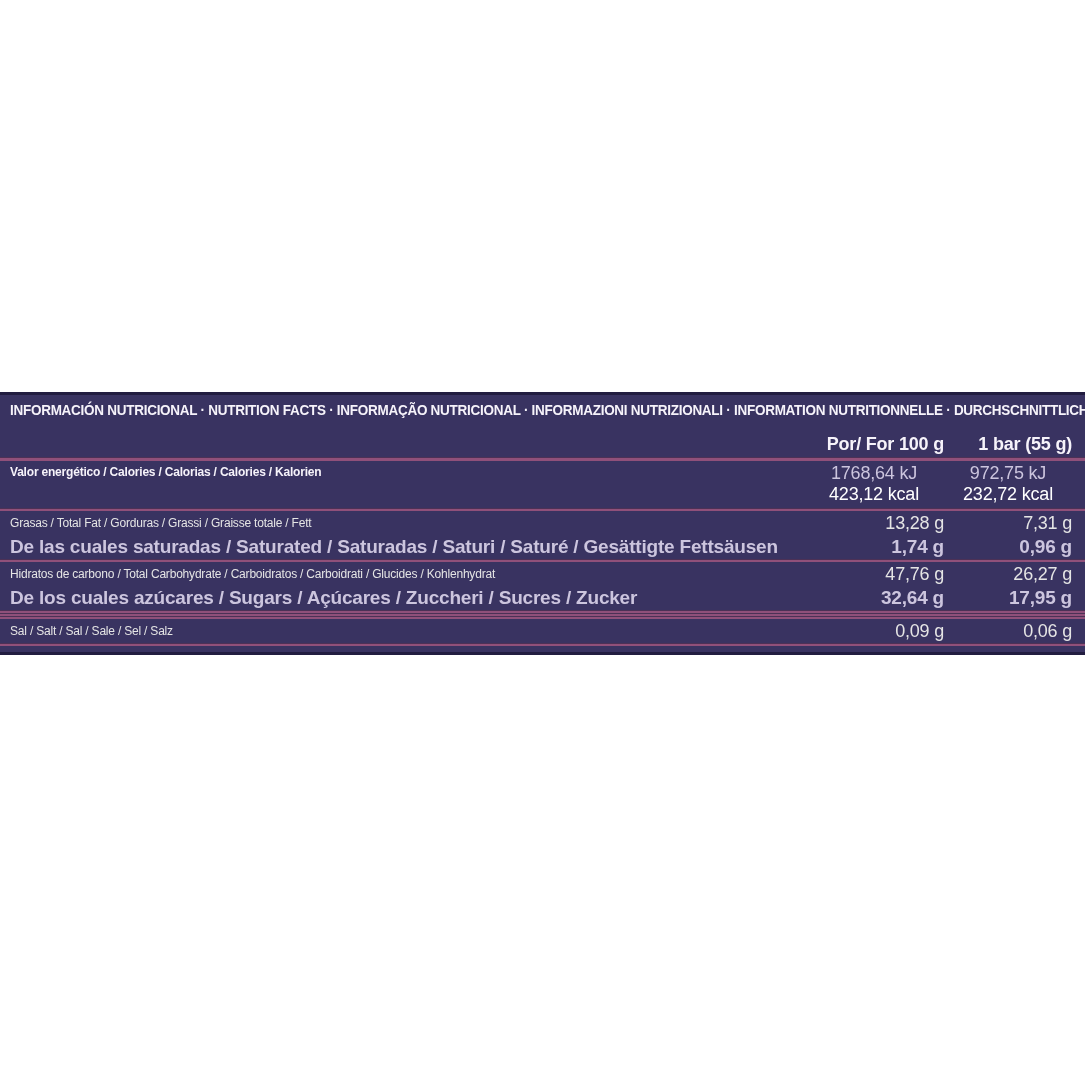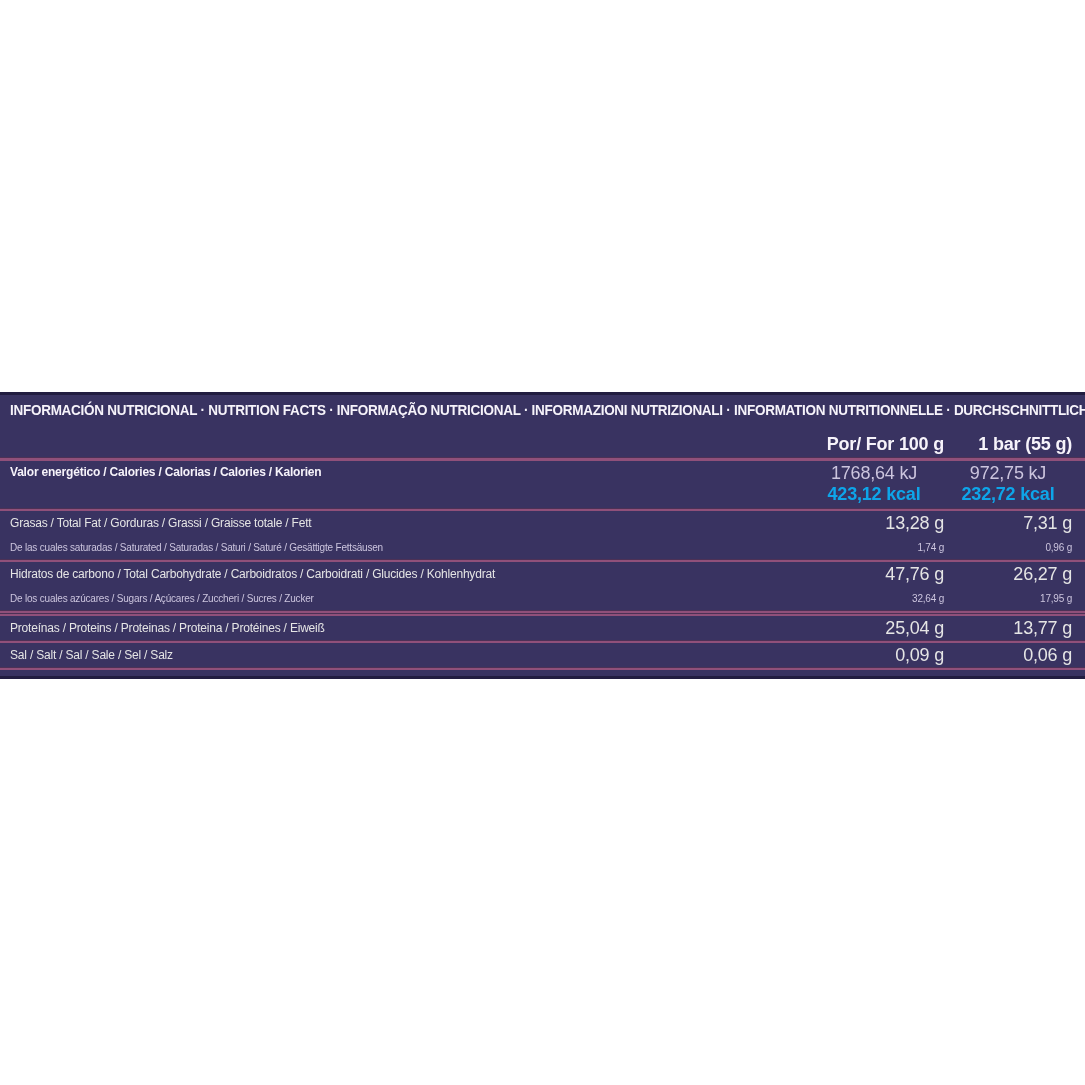--- a/index.html
+++ b/index.html
@@ -62,22 +62,22 @@
     text-align: right;
     font-size: 18px;
     letter-spacing: -0.2px;
     white-space: nowrap;
   }
   .bold-row .label-cell, .bold-row .value-cell {
     font-weight: normal;
     color: #e5e5e5;
   }
   .light-row .label-cell, .light-row .value-cell {
-    font-weight: normal;
-    font-size: 10px;
+    font-weight: bold;
+    font-size: 19px;
     color: #ccc5de;
   }
   .energy-row {
     padding-top: 2px;
     padding-bottom: 3px;
     align-items: start;
   }
   .energy-row .label-cell {
     font-weight: bold;
     padding-top: 2px;
@@ -86,22 +86,22 @@
     display: flex;
     flex-direction: column;
     line-height: 21px;
     align-items: center;
   }
   .energy-kj {
     font-weight: normal;
     color: #ccc5de;
   }
   .energy-kcal {
-    font-weight: bold;
-    color: #0ea5e9;
+    font-weight: normal;
+    color: #ffffff;
   }
   .sep {
     height: 3px;
     background: linear-gradient(to bottom, #4c3156 0%, #4c3156 35%, #90507a 35%, #90507a 100%);
   }
   .sep-head {
     height: 4px;
   }
   .panel-bottom-pad {
     height: 6px;
@@ -162,25 +162,20 @@
     <div class="label-cell">De los cuales azúcares / Sugars / Açúcares / Zuccheri / Sucres / Zucker</div>
     <div class="value-cell">32,64 g</div>
     <div class="value-cell">17,95 g</div>
   </div>
 
   <div class="sep"></div>
 
 
   <div class="sep"></div>
 
-  <div class="grid-row bold-row">
-    <div class="label-cell">Proteínas / Proteins / Proteinas / Proteina / Protéines / Eiweiß</div>
-    <div class="value-cell">25,04 g</div>
-    <div class="value-cell">13,77 g</div>
-  </div>
 
   <div class="sep"></div>
 
   <div class="grid-row bold-row">
     <div class="label-cell">Sal / Salt / Sal / Sale / Sel / Salz</div>
     <div class="value-cell">0,09 g</div>
     <div class="value-cell">0,06 g</div>
   </div>
 
   <div class="sep"></div>

